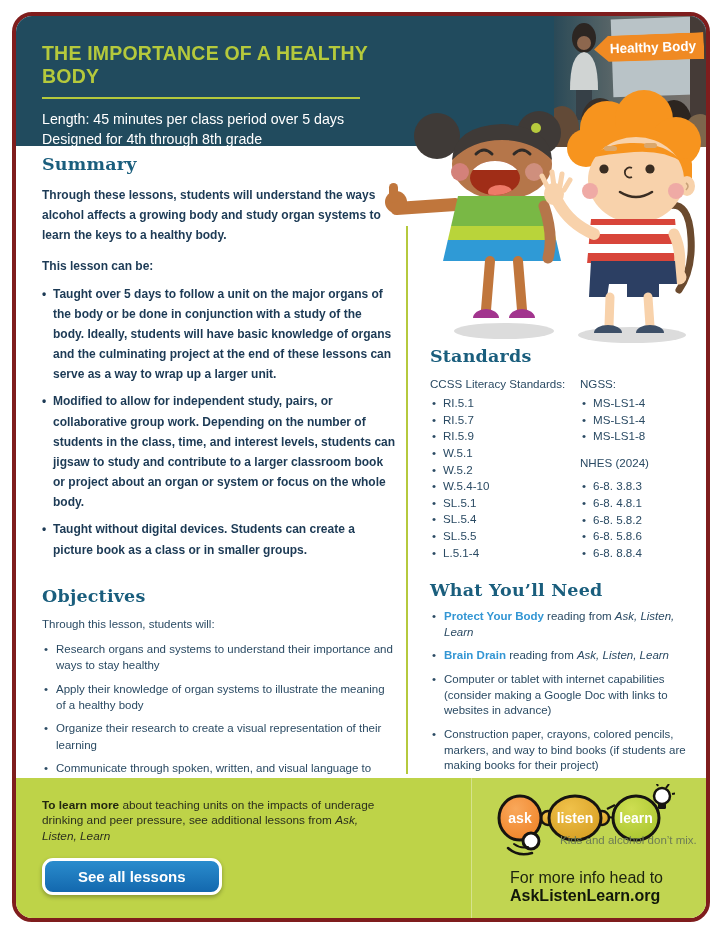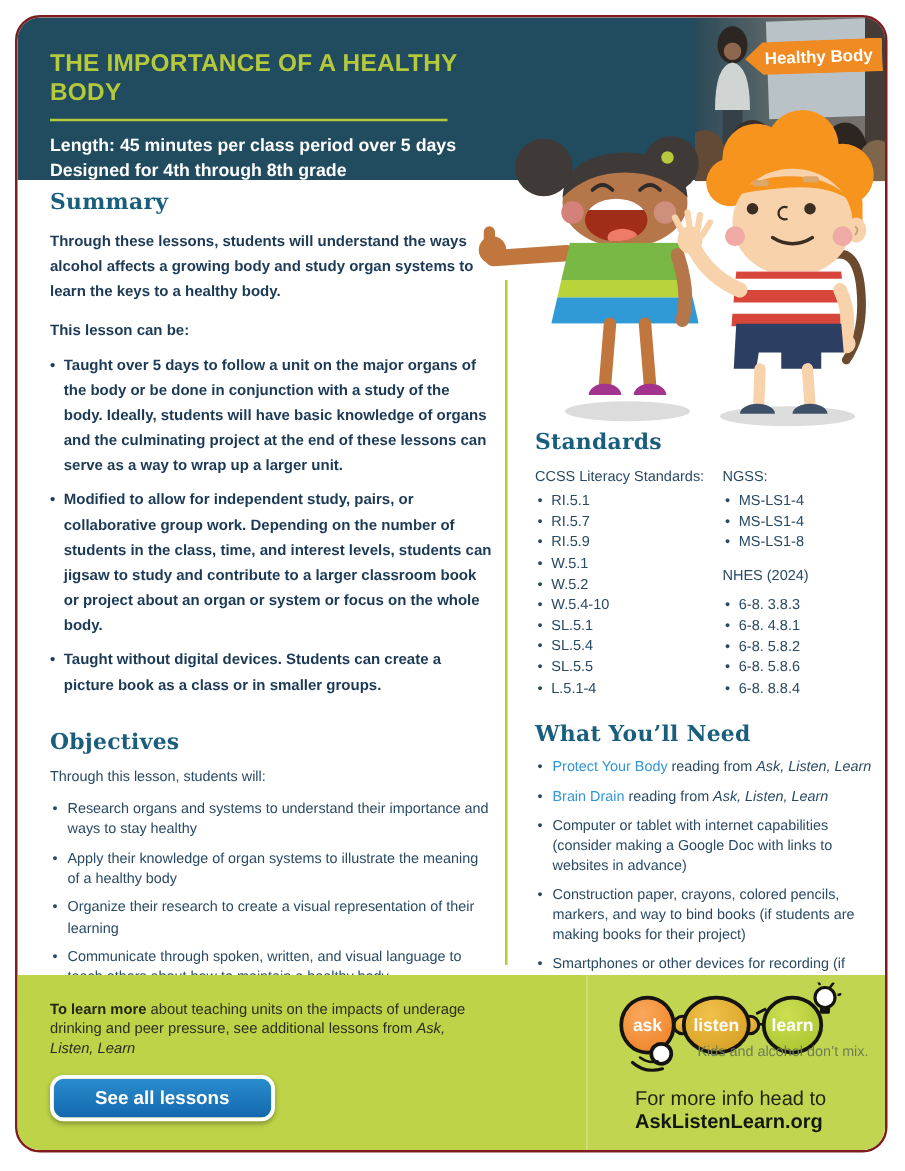--- a/index.html
+++ b/index.html
@@ -3,29 +3,29 @@
 <meta charset="utf-8">
 <style>
   * { margin:0; padding:0; box-sizing:border-box; }
   html,body { background:#ffffff; width:724px; }
   body { font-family:"Liberation Sans", sans-serif; color:#223e58; }
 
   .page { position:relative; width:724px; height:937px; background:#fff; }
 
   .card {
     position:absolute; left:12px; top:12px; width:698px; height:910px;
-    background:#fff; border:2px solid #7f1d1d; border-radius:20px; overflow:hidden;
+    background:#fff; border:4px solid #7f1d1d; border-radius:20px; overflow:hidden;
   }
 
   
   .header { position:absolute; left:0; top:0; width:100%; height:130px; background:#214b5e; }
   .header-text { position:absolute; left:26px; top:26px; width:360px; }
   .page-title { color:#b5c93c; font-size:19.5px; font-weight:bold; letter-spacing:.2px; }
   .title-underline { margin-top:9px; width:318px; height:2px; background:#b5c93c; border:0; }
-  .sub-line { color:#ffffff; font-size:14.2px; font-weight:bold; line-height:1.42; }
+  .sub-line { color:#ffffff; font-size:14.2px; font-weight:normal; line-height:1.42; }
   .sub-block { margin-top:10px; }
 
   .photo { position:absolute; top:0; right:0; width:152px; height:131px; border-top-right-radius:18px; overflow:hidden; }
 
   .ribbon {
     position:absolute; top:18px; right:2px; width:110px; height:27px; z-index:7;
     background:#f08a23; transform:rotate(-2deg);
     clip-path:polygon(0 50%, 13% 2%, 100% 0, 100% 100%, 13% 98%);
     display:flex; align-items:center; justify-content:center;
   }
@@ -59,21 +59,21 @@
   .std-colB { width:126px; }
   .std-label { margin-bottom:6px; }
   .std-cols li { position:relative; padding-left:13px; margin-top:2.5px; line-height:1.22; }
   .std-cols li::before { content:"•"; position:absolute; left:2px; }
   .nhes-label { margin-top:13px; margin-bottom:10px; }
 
   .mat-block { margin-top:20px; }
   .mat-list { margin-top:9px; font-size:11.5px; color:#2a4a63; line-height:1.36; }
   .mat-list li { position:relative; padding-left:14px; margin-top:8px; }
   .mat-list li::before { content:"•"; position:absolute; left:2px; }
-  .mat-link { color:#3396d4; font-weight:normal; }
+  .mat-link { color:#3396d4; font-weight:bold; }
   .mat-src { font-style:italic; }
 
   
   .footer { position:absolute; left:0; bottom:0; width:100%; height:140px; background:#bed348; }
   .footer-left { position:absolute; left:26px; top:20px; width:340px; }
   .learn-more { font-size:11.8px; color:#2b2f1d; line-height:1.3; }
   .learn-more b { color:#22270f; }
   .learn-more em { font-style:italic; }
   .see-all-btn {
     margin-top:14px; display:inline-block; cursor:pointer;

